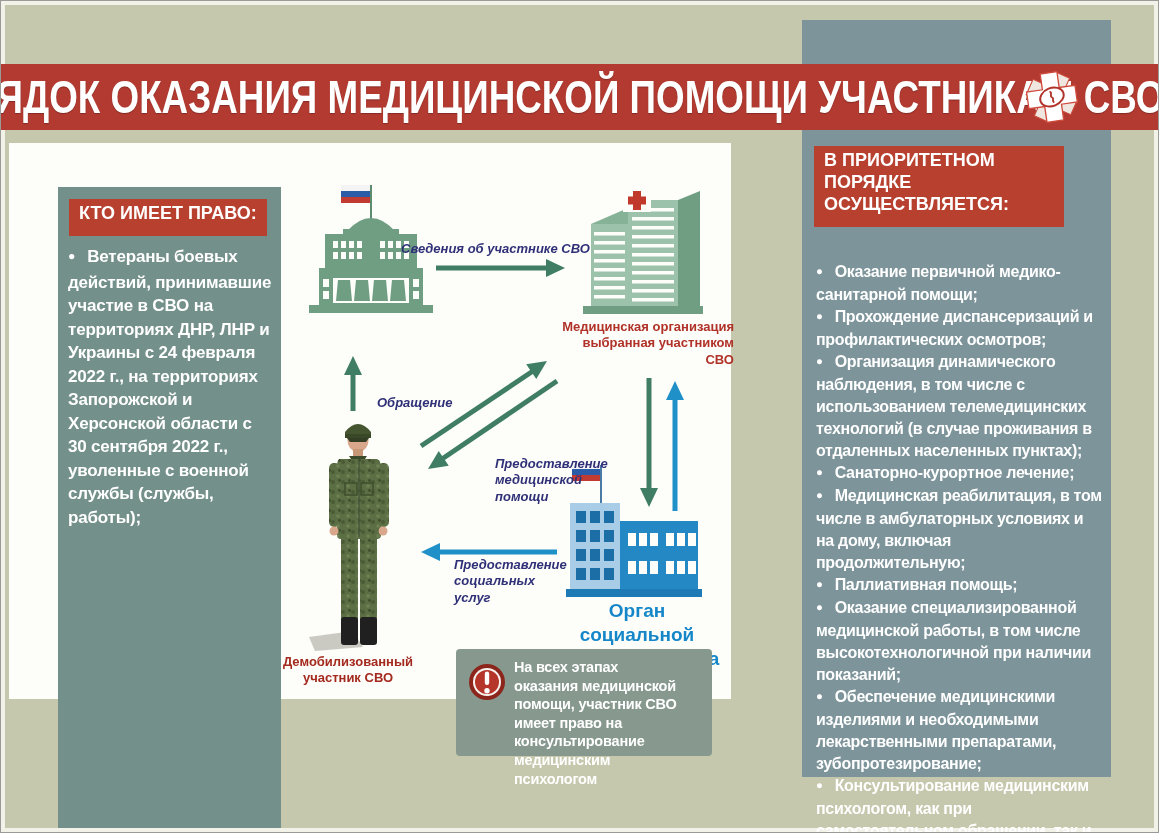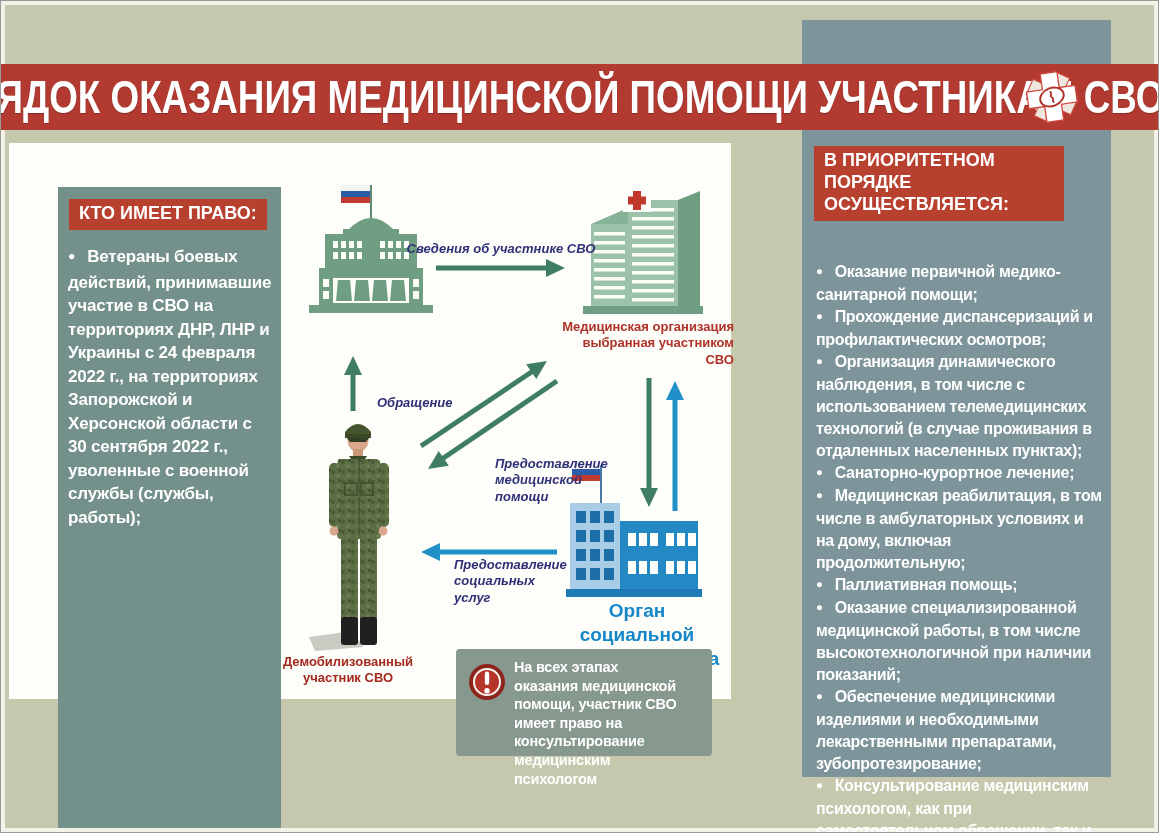--- a/index.html
+++ b/index.html
@@ -19,21 +19,21 @@
   .banner-title-wrap{position:absolute;left:0;top:0;width:1080px;height:66px;display:flex;align-items:center;justify-content:center;}
   .banner-title{
     color:#fff;font-weight:bold;font-size:46px;white-space:nowrap;
     transform:scaleX(0.80);letter-spacing:0px;line-height:1;
     text-shadow:0 1px 1px rgba(0,0,0,.25);
   }
   .banner-icon{position:absolute;left:1012px;top:2px;width:76px;height:62px;}
   
   .panel-header{
     position:absolute;background:var(--header_red,#b8402f);color:#fff;font-weight:bold;
-    font-size:18px;line-height:1.22;padding:4px 10px 5px 10px;
+    font-size:18px;line-height:1.22;padding:4px 10px 11px 10px;
   }
   .left-panel .panel-header{left:11px;top:12px;}
   .right-panel .panel-header{left:12px;top:126px;width:250px;}
   
   .panel-list{position:absolute;color:#fff;font-weight:bold;}
   .left-panel .panel-list{left:10px;top:58px;width:206px;font-size:17px;line-height:23.5px;letter-spacing:-0.2px;}
   .right-panel .panel-list{left:14px;top:198px;width:286px;font-size:16px;line-height:22px;letter-spacing:-0.3px;margin-top:43px;}
   .bullet-item::before{content:"\25CF";font-size:0.72em;margin-right:12px;position:relative;top:-2px;}
   
   .flow-svg{position:absolute;left:8px;top:142px;width:722px;height:556px;z-index:3;pointer-events:none;}
@@ -307,21 +307,21 @@
     <rect x="40" y="130" width="17" height="82" fill="url(#camo)"></rect>
     <rect x="59" y="130" width="17" height="82" fill="url(#camo)"></rect>
     <rect x="40" y="208" width="17" height="28" rx="3" fill="#202020"></rect>
     <rect x="59" y="208" width="17" height="28" rx="3" fill="#202020"></rect>
   </svg>
 
   <div class="node-label bright-red" style="left:558px;top:318px;width:175px;">Медицинская организация выбранная участником СВО</div>
   <div class="node-label blue" style="left:550px;top:598px;width:172px;font-size:19px;">Орган социальной защиты субъекта РФ</div>
   <div class="node-label red" style="left:272px;top:653px;width:150px;">Демобилизованный участник СВО</div>
 
-  <div class="edge-label" style="left:400px;top:240px;width:200px;text-align:center;">Сведения об участнике СВО</div>
+  <div class="edge-label" style="left:400px;top:240px;width:200px;">Сведения об участнике СВО</div>
   <div class="edge-label" style="left:376px;top:394px;">Обращение</div>
   <div class="edge-label" style="left:494px;top:424px;width:100px;margin-top:31px;">Предоставление медицинской помощи</div>
   <div class="edge-label" style="left:453px;top:556px;width:100px;">Предоставление социальных услуг</div>
 
   <div class="note-box">
     <svg class="note-icon" viewBox="0 0 40 40">
       <circle cx="20" cy="20" r="18" fill="#8c261d"></circle>
       <circle cx="20" cy="20" r="14" fill="#f6f3ef"></circle>
       <circle cx="20" cy="20" r="12" fill="#b5352a"></circle>
       <rect x="17.8" y="9.5" width="4.4" height="13.5" rx="2.2" fill="#ffffff"></rect>

